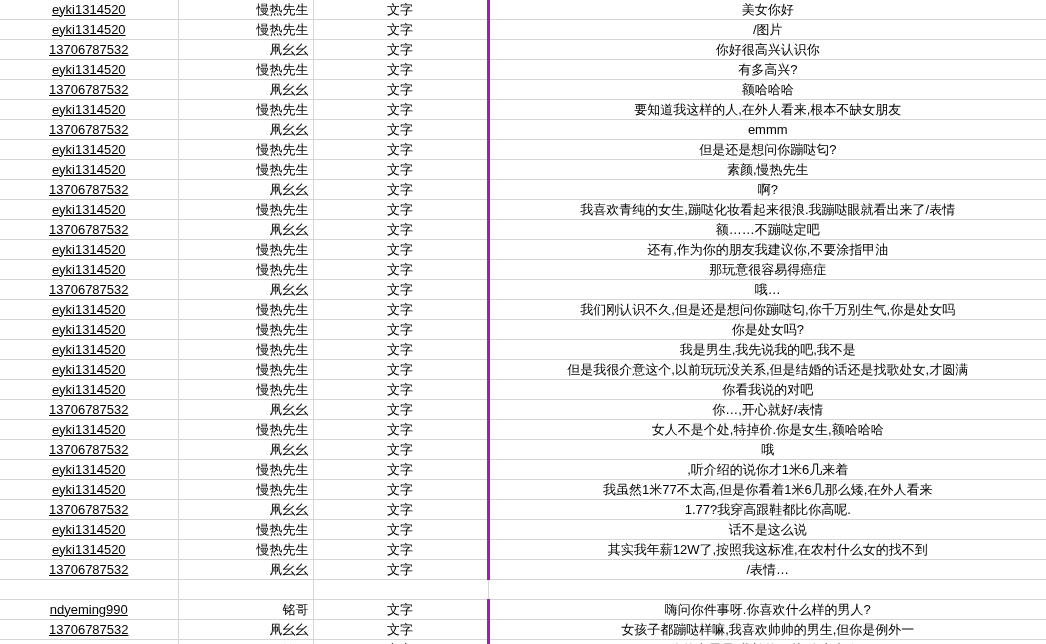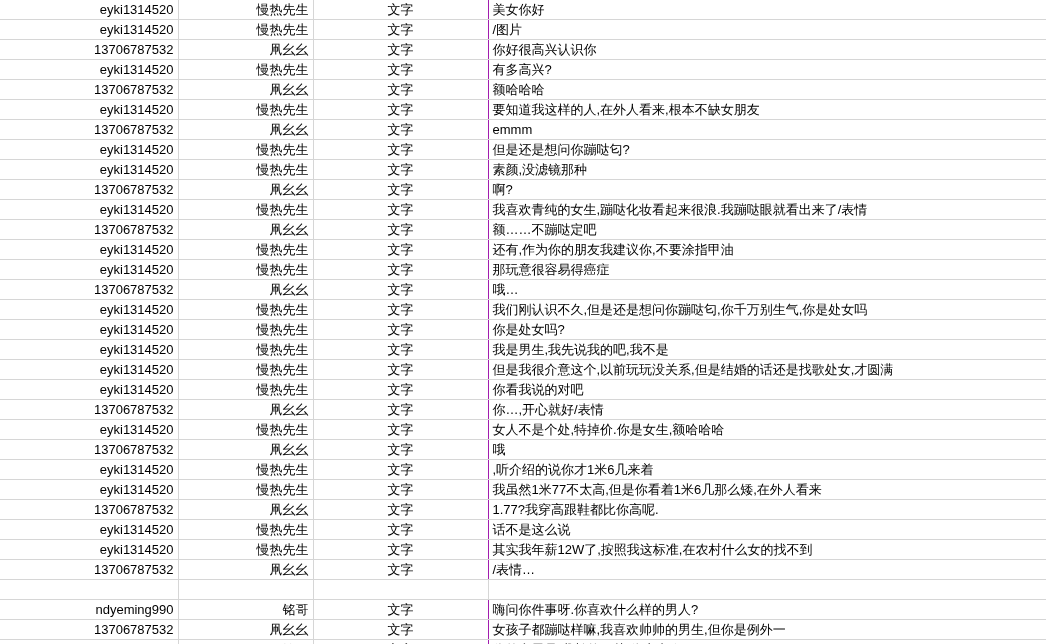--- a/index.html
+++ b/index.html
@@ -26,24 +26,24 @@
     height: 19px;
     padding: 0 4px;
     white-space: nowrap;
     overflow: hidden;
     vertical-align: middle;
   }
   col.c-id    { width: 178px; }
   col.c-name  { width: 135px; }
   col.c-type  { width: 175px; }
   col.c-msg   { width: 558px; }
-  td.id    { text-align: right; border-right: 1px solid #d6d6d6; }
+  td.id    { text-align: center; border-right: 1px solid #d6d6d6; text-decoration: underline; }
   td.name  { text-align: right; border-right: 1px solid #d6d6d6; }
-  td.type  { text-align: center; border-right: 1px solid #a21caf; }
-  td.msg   { text-align: left; padding-right: 6px; }
+  td.type  { text-align: center; border-right: 3px solid #a21caf; }
+  td.msg   { text-align: center; padding-right: 6px; }
   tr.blank td {
     border-bottom: 1px solid #d6d6d6;
   }
   tr.blank td.id, tr.blank td.name, tr.blank td.type {
     border-right: 1px solid #d6d6d6;
   }
 </style>
 </head>
 <body>
 
@@ -100,21 +100,21 @@
       <tr>
         <td class="id">eyki1314520</td>
         <td class="name">慢热先生</td>
         <td class="type">文字</td>
         <td class="msg">但是还是想问你蹦哒匂?</td>
       </tr>
       <tr>
         <td class="id">eyki1314520</td>
         <td class="name">慢热先生</td>
         <td class="type">文字</td>
-        <td class="msg">素颜,没滤镜那种</td>
+        <td class="msg">素颜,慢热先生</td>
       </tr>
       <tr>
         <td class="id">13706787532</td>
         <td class="name">凧幺幺</td>
         <td class="type">文字</td>
         <td class="msg">啊?</td>
       </tr>
       <tr>
         <td class="id">eyki1314520</td>
         <td class="name">慢热先生</td>

